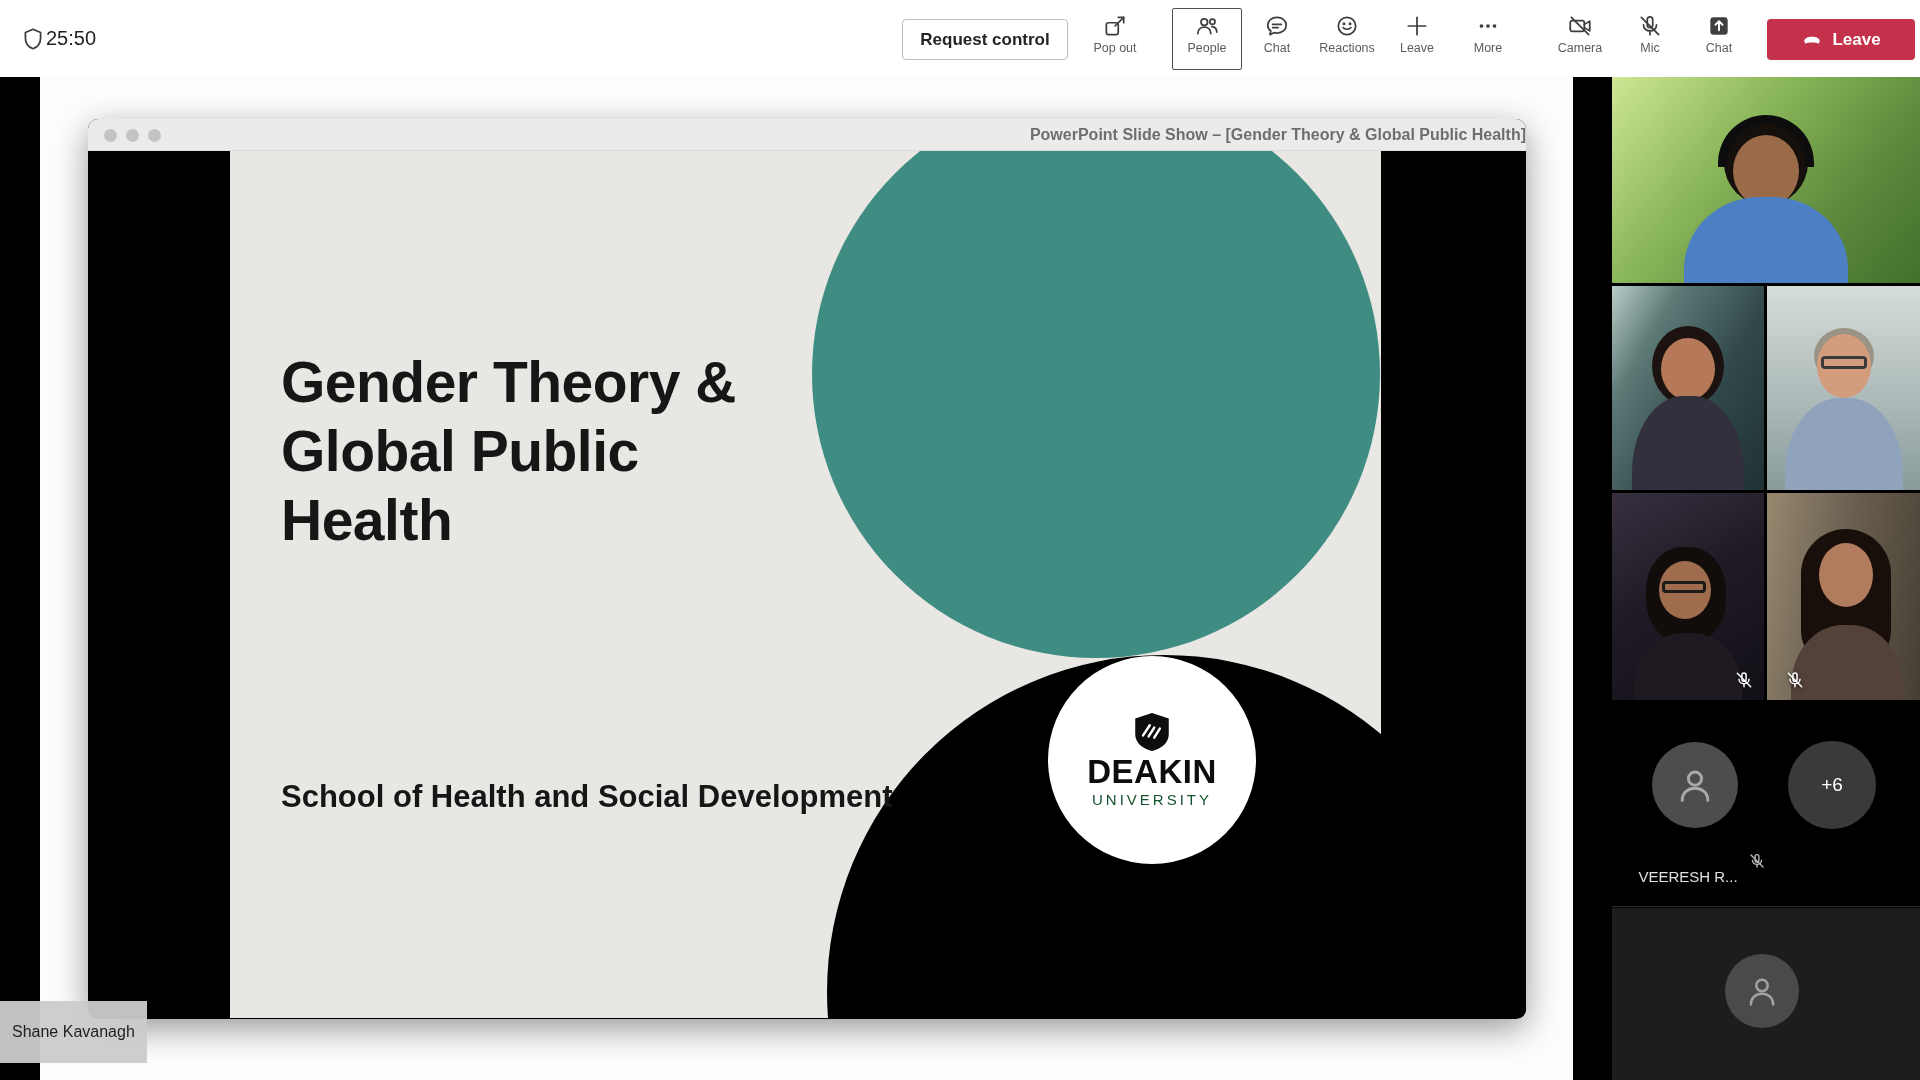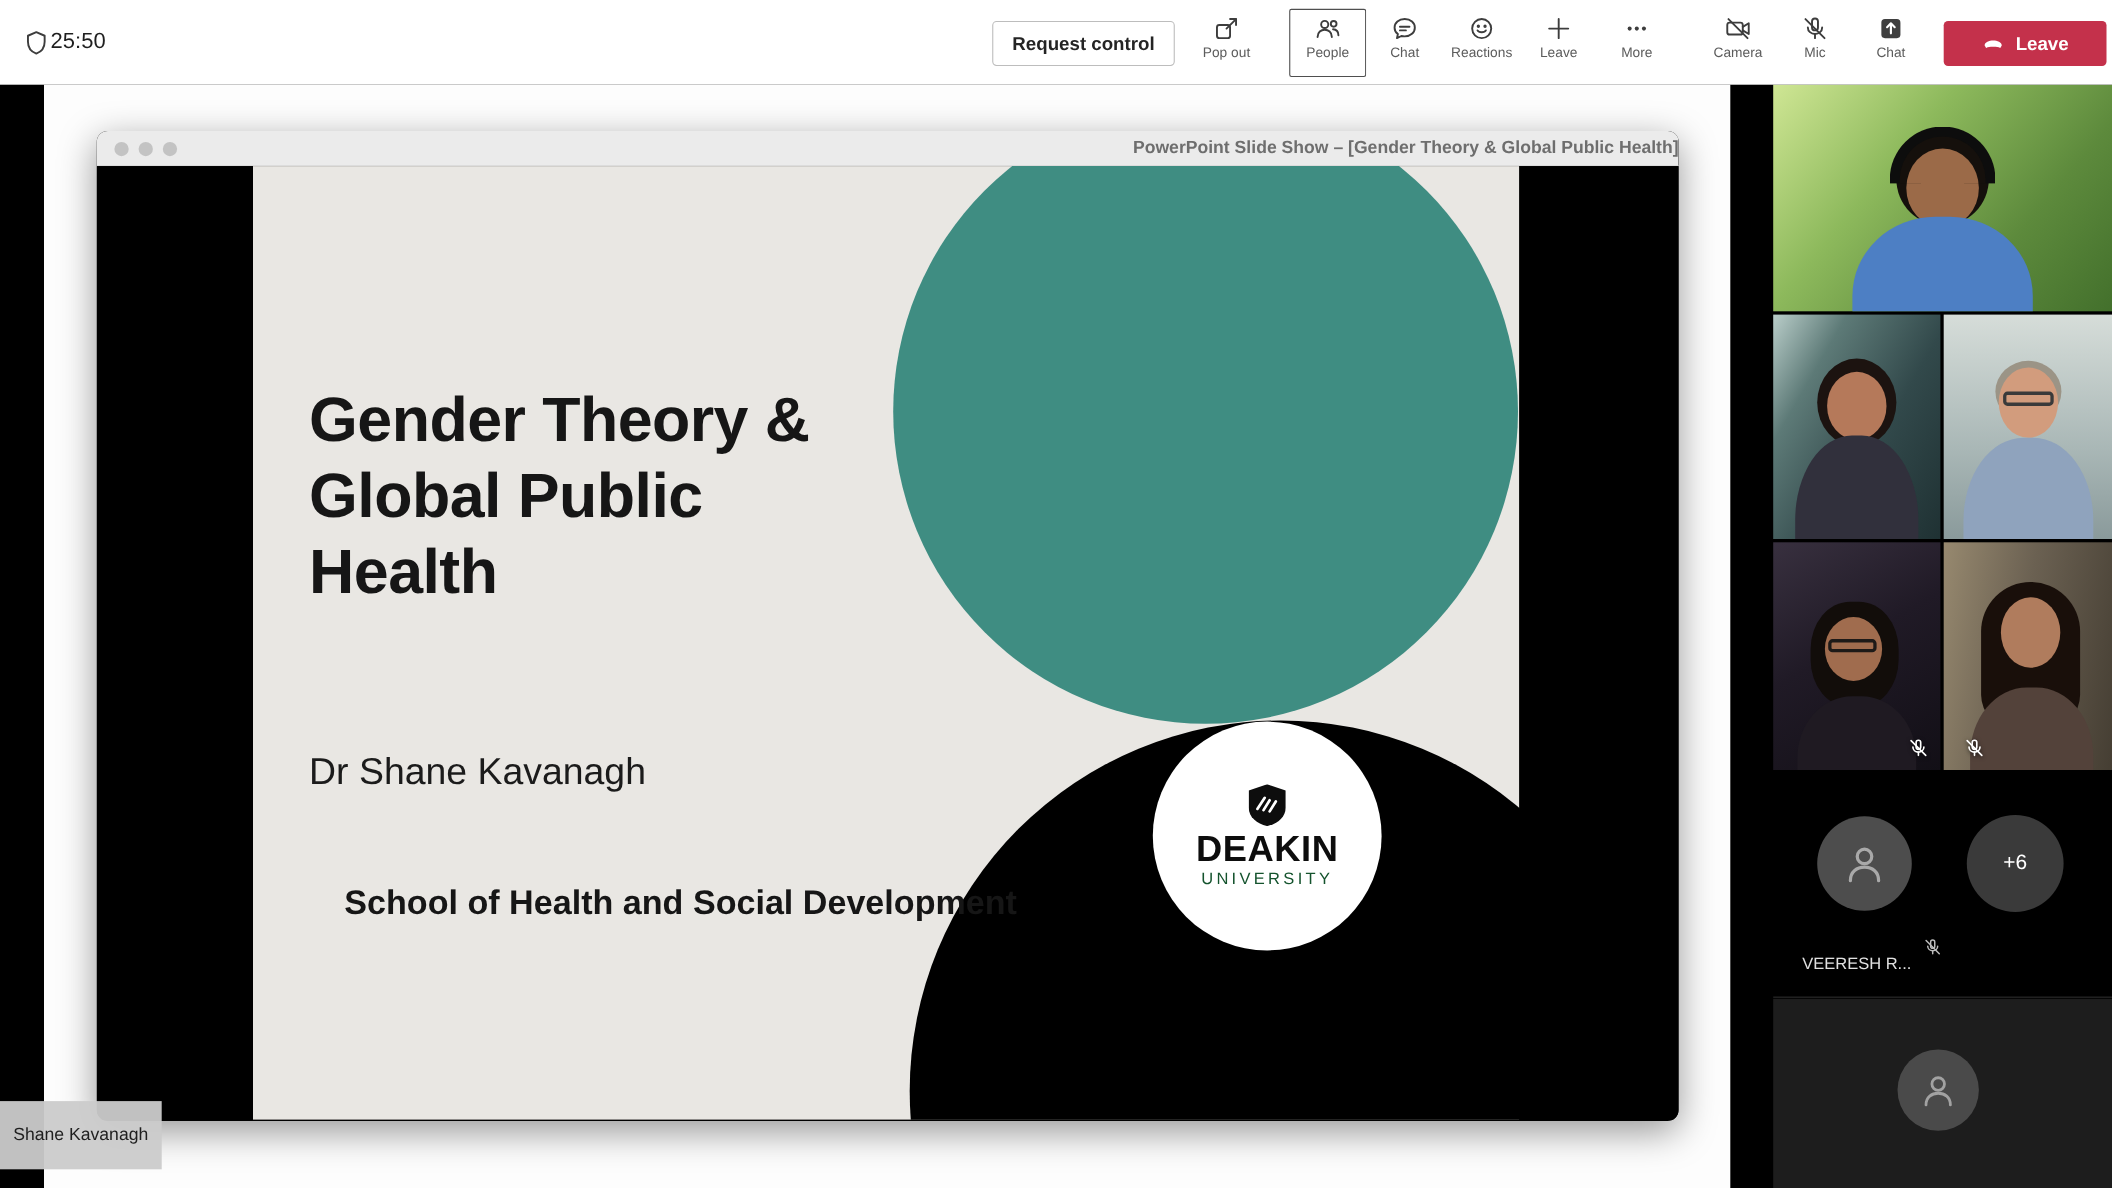--- a/index.html
+++ b/index.html
@@ -31,21 +31,21 @@
   .slide { position: relative; width: 1438px; height: 867px; background: #000; overflow: hidden; }
   .slide-gray { position: absolute; left: 142px; top: 0; width: 1151px; height: 100%; background: #e9e7e3; }
   .teal-circle { position: absolute; left: 724px; top: -61px; width: 568px; height: 568px; border-radius: 50%; background: #3f8d82; }
   .black-circle { position: absolute; left: 739px; top: 504px; width: 674px; height: 674px; border-radius: 50%; background: #000; }
   .logo-circle { position: absolute; left: 960px; top: 505px; width: 208px; height: 208px; border-radius: 50%; background: #fff; display: flex; flex-direction: column; align-items: center; justify-content: center; gap: 4px; }
   .logo-name { font-size: 33px; font-weight: 800; color: #0d0d0d; letter-spacing: 0.5px; line-height: 1; }
   .logo-sub { font-size: 15px; font-weight: 500; color: #14532d; letter-spacing: 3px; line-height: 1; }
 
   .slide-title { position: absolute; left: 193px; top: 197px; font-size: 57px; line-height: 69px; font-weight: 700; color: #161616; letter-spacing: -0.5px; }
   .slide-presenter { position: absolute; left: 193px; top: 532px; font-size: 34px; font-weight: 500; color: #1b1b1b; }
-  .slide-dept { position: absolute; left: 193px; top: 652px; font-size: 31px; font-weight: 600; color: #161616; margin-left: 32px; }
+  .slide-dept { position: absolute; left: 193px; top: 628px; font-size: 31px; font-weight: 600; color: #161616; }
 
   .presenter-tag { position: absolute; left: 0; bottom: 17px; background: rgba(203,203,203,0.95); color: #1f1f1f; font-size: 16px; padding: 22px 12px; z-index: 10; }
 
   
   .sidebar { position: absolute; top: 77px; right: 0; width: 308px; height: 1003px; background: #000; }
   .tile { position: absolute; overflow: hidden; }
   .tile-1 { left: 0; top: 0; width: 308px; height: 206px; }
   .tile-2 { left: 0; top: 209px; width: 152px; height: 204px; }
   .tile-3 { left: 155px; top: 209px; width: 153px; height: 204px; }
   .tile-4 { left: 0; top: 416px; width: 152px; height: 207px; }
@@ -240,21 +240,20 @@
             <path d="M17 22 L22 14" stroke="#fff" stroke-width="2.2" stroke-linecap="round"></path>
           </svg>
           <div class="logo-name">DEAKIN</div>
           <div class="logo-sub">UNIVERSITY</div>
         </div>
         <div class="slide-title">
           <div>Gender Theory &amp;</div>
           <div>Global Public</div>
           <div>Health</div>
         </div>
-        <div class="slide-presenter">Dr Shane Kavanagh</div>
         <div class="slide-dept">School of Health and Social Development</div>
       </div>
     </div>
   </div>
   <div class="presenter-tag">Shane Kavanagh</div>
 </div>
 
 <div class="sidebar">
 
   <div class="tile tile-1 t1 pfig">

